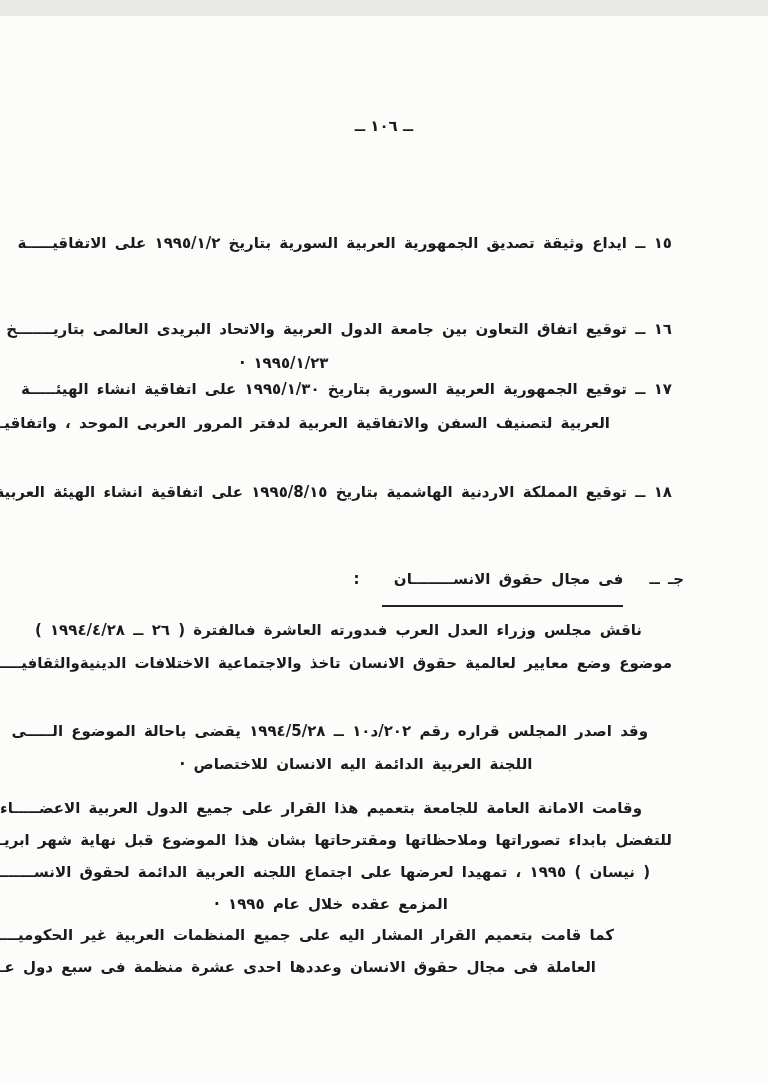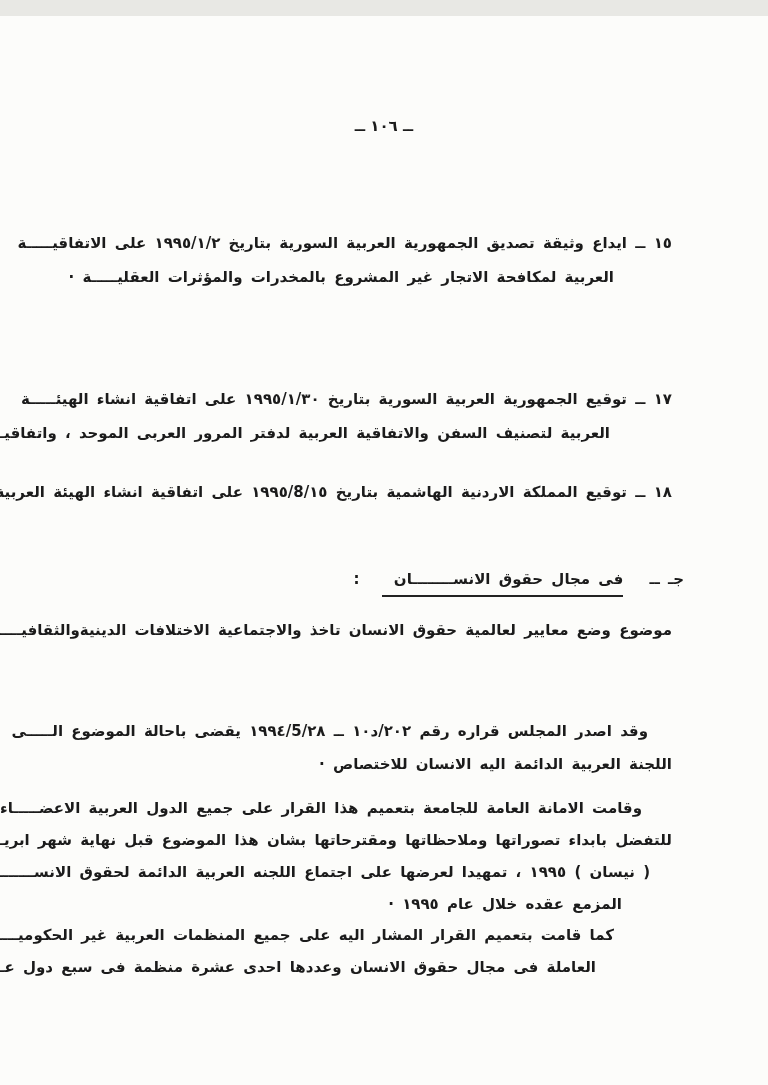--- a/index.html
+++ b/index.html
@@ -17,21 +17,21 @@
     position:absolute;top:101px;left:0;right:0;
     text-align:center;
     font-size:15px;
     letter-spacing:1px;
     direction:rtl;
   }
   .block{
     position:absolute;
     right:96px;left:40px;
     direction:rtl;
-    text-align:right;
+    text-align:center;
     font-size:15px;
     line-height:34px;
     word-spacing:3px;
   }
   .block .line{white-space:nowrap;}
   .para{line-height:33px;}
   .para2{line-height:32px;}
   
   .ind-58{margin-right:58px;}
   .ind-62{margin-right:62px;}
@@ -46,54 +46,58 @@
   .heading{
     position:absolute;
     right:84px;left:40px;
     direction:rtl;text-align:right;
     font-size:15px;line-height:34px;
     word-spacing:3px;white-space:nowrap;
   }
   .heading .letter{margin-left:18px;}
   .heading .title{
     border-bottom:2px solid #222;
-    padding-bottom:7px;
+    padding-bottom:17px;
     padding-left:12px;
   }
   .heading .colon{margin-right:14px;}
 </style>
 </head>
 <body>
 
 <div class="page">
 
   <div class="pagenum">ــ ١٠٦ ــ</div>
 
   <div class="block" style="top:210px">
     <div class="line">١٥ ــ ايداع وثيقة تصديق الجمهورية العربية السورية بتاريخ ١٩٩٥/١/٢ على الاتفاقيـــــة</div>
-    <div class="line ind-58">العربية لمكافحة الاتجار غير المشروع بالمخدرات والمؤثرات العقليـــــة ·</div>
   </div>
 
+  <div class="block" style="top:296px">
+    <div class="line">١٦ ــ توقيع اتفاق التعاون بين جامعة الدول العربية والاتحاد البريدى العالمى بتاريـــــــخ</div>
+    <div class="line ind-144">١٩٩٥/١/٢٣ ·</div>
+  </div>
 
-  <div class="block" style="top:366px">
+  <div class="block" style="top:356px">
     <div class="line">١٧ ــ توقيع الجمهورية العربية السورية بتاريخ ١٩٩٥/١/٣٠ على اتفاقية انشاء الهيئـــــة</div>
     <div class="line ind-62">العربية لتصنيف السفن والاتفاقية العربية لدفتر المرور العربى الموحد ، واتفاقيـــــة</div>
   </div>
 
   <div class="block" style="top:459px">
     <div class="line">١٨ ــ توقيع المملكة الاردنية الهاشمية بتاريخ ١٩٩٥/8/١٥ على اتفاقية انشاء الهيئة العربية</div>
   </div>
 
   <div class="heading" style="top:546px">
     <span class="letter">جـ ــ</span>
     <span class="title">فى مجال حقوق الانســــــــان</span>
     <span class="colon">:</span>
   </div>
 
   <div class="block para" style="top:598px">
+    <div class="line ind-30">ناقش مجلس وزراء العدل العرب فىدورته العاشرة فىالفترة ( ٢٦ ــ ١٩٩٤/٤/٢٨ )</div>
     <div class="line">موضوع وضع معايير لعالمية حقوق الانسان تاخذ والاجتماعية الاختلافات الدينيةوالثقافيـــــة</div>
   </div>
 
   <div class="block para" style="top:699px">
     <div class="line ind-24">وقد اصدر المجلس قراره رقم ٢٠٢/د١٠ ــ ١٩٩٤/5/٢٨ يقضى باحالة الموضوع الـــــى</div>
     <div class="line">اللجنة العربية الدائمة اليه الانسان للاختصاص ·</div>
   </div>
 
   <div class="block para2" style="top:776px">
     <div class="line ind-30">وقامت الامانة العامة للجامعة بتعميم هذا القرار على جميع الدول العربية الاعضـــــاء،</div>

